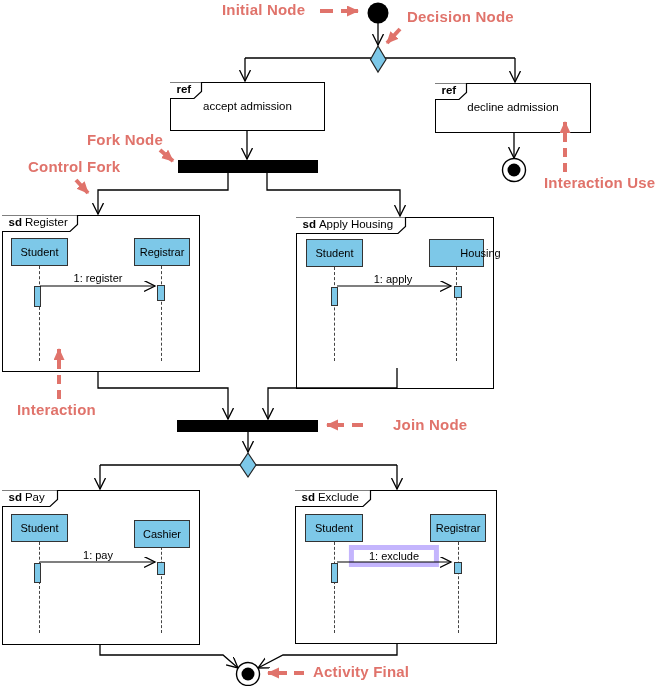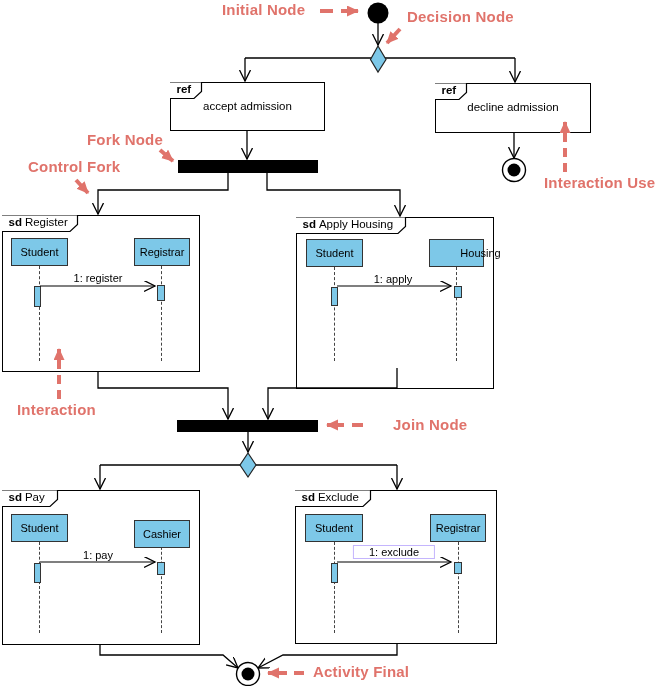--- a/index.html
+++ b/index.html
@@ -17,21 +17,21 @@
   .tab{position:absolute;left:-1.5px;top:-1.5px;}
   .tab svg{display:block;}
   .tab-text{position:absolute;top:1px;left:7px;font-size:11.5px;white-space:nowrap;color:#000;}
   .tab-text b{font-weight:bold;margin-right:3px;}
   .frame-label{position:absolute;left:0;width:100%;text-align:center;font-size:11.5px;color:#000;}
   .head{position:absolute;box-sizing:border-box;background:var(--blue);border:1.5px solid #333;
         display:flex;align-items:center;justify-content:center;font-size:11px;color:#000;}
   .lifeline{position:absolute;width:0;border-left:1.5px dashed #444;}
   .act{position:absolute;box-sizing:border-box;background:var(--blue);border:1px solid #333;}
   .msg{position:absolute;transform:translateX(-50%);font-size:11px;white-space:nowrap;color:#000;}
-  .msg.boxed{border:1px solid #c4b5fd;background:#fff;padding:0 15px;}
+  .msg.boxed{border:5px solid #c4b5fd;background:#fff;padding:0 15px;}
   .ann{position:absolute;font-size:15px;font-weight:bold;letter-spacing:.2px;color:var(--ann);white-space:nowrap;z-index:5;}
 </style>
 </head>
 <body>
 
 <div class="canvas">
 
   <div class="frame" style="left:170px;top:82px;width:155px;height:49px;">
     <div class="tab">
       <svg width="34" height="18">

